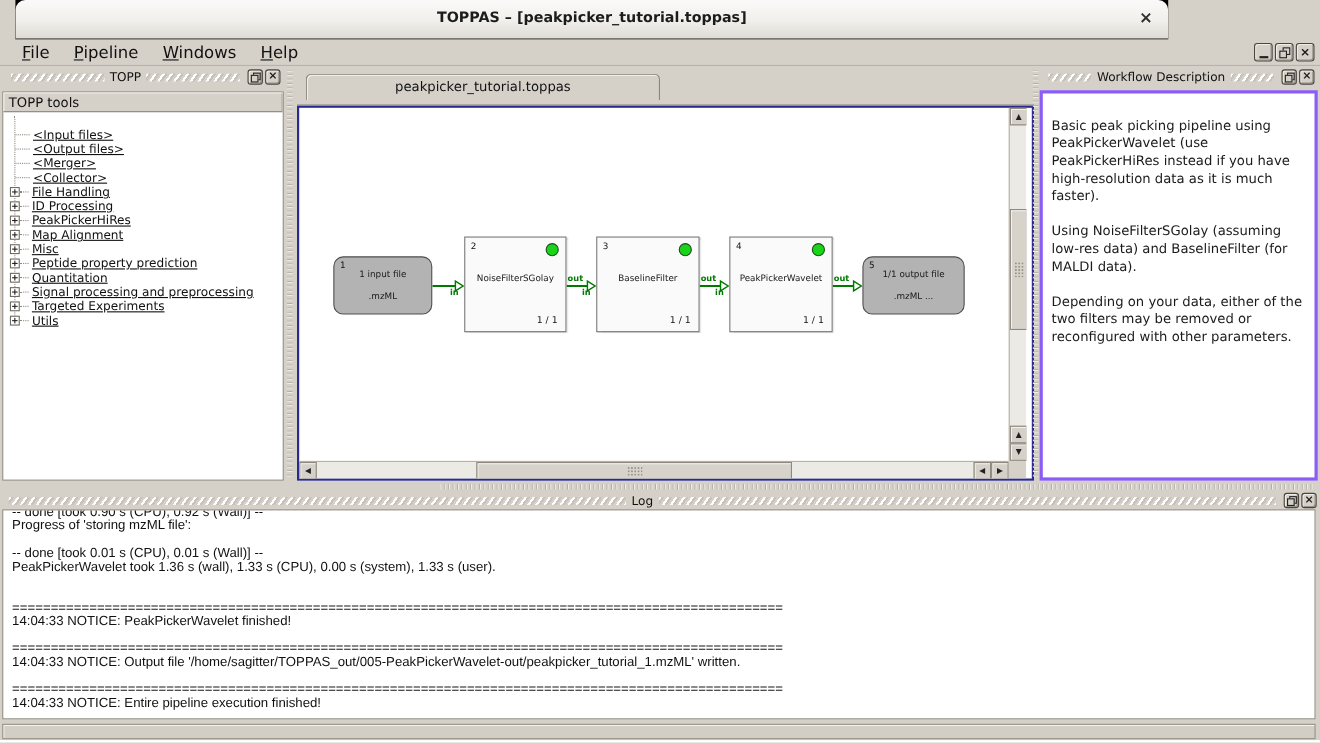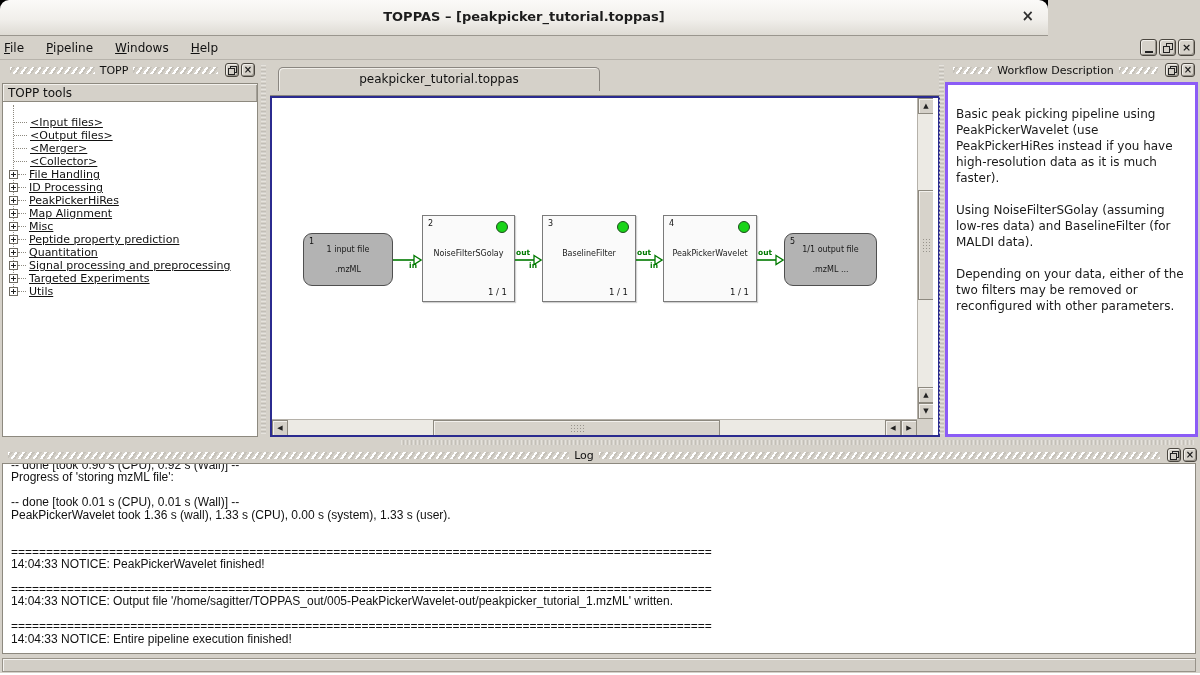--- a/index.html
+++ b/index.html
@@ -1,30 +1,30 @@
 <!DOCTYPE html>
 <html style="--window-bg: #d5d1c9; --navy-border: #2b2b8f; --edge-green: #007a00; --status-green: #19d419; --node-gray: #b3b3b3; --tool-fill: #fafafa;"><head>
 <meta charset="utf-8">
 <style>
   html,body{margin:0;padding:0;background:#ffffff;}
   body{font-family:"DejaVu Sans",sans-serif;color:#111;}
   .window{position:relative;width:1200px;height:673px;background:#d5d1c9;overflow:hidden;}
 
   
-  .top-round{position:absolute;left:0;top:0;width:1048px;height:36px;background:#000000;}
+  .top-round{position:absolute;left:14px;top:0;width:1048px;height:36px;background:#000000;}
   .titlebar{position:relative;height:36px;border-radius:9px 9px 0 0;
     background:linear-gradient(#fbfaf8 0%,#f1efeb 55%,#dedbd4 100%);
     border-bottom:1px solid #9a968e;box-sizing:border-box;}
   .title-text{position:absolute;left:0;right:0;top:9px;text-align:center;font-size:13px;font-weight:bold;color:#1c1c1c;}
   .title-close{position:absolute;right:14px;top:7px;font-size:15px;font-weight:bold;color:#2e2e2e;cursor:default;}
 
   
   .menubar{position:absolute;left:0;top:36px;width:1200px;height:24px;background:#d5d1c9;
     border-bottom:1px solid #b7b3ab;box-sizing:border-box;display:flex;align-items:center;}
-  .menu-items{display:flex;align-items:center;padding-left:4px;gap:22px;font-size:12px;}
+  .menu-items{display:flex;align-items:center;padding-left:20px;gap:22px;font-size:15px;}
   .menu-item u{text-decoration:underline;}
   .mdi-controls{position:absolute;right:5px;top:3px;display:flex;gap:2px;}
   .ctrl-btn{width:17px;height:17px;display:flex;align-items:center;justify-content:center;
     background:#d5d1c9;border:1px solid #4a463f;border-radius:3px;box-sizing:border-box;
     box-shadow:inset 1px 1px 0 #f0eee9, inset -1px -1px 0 #96928a;}
   .min-glyph{width:8px;height:9px;border-bottom:2px solid #222;}
   .restore-glyph{position:relative;width:10px;height:10px;}
   .restore-glyph::before{content:'';position:absolute;top:0;right:0;width:5px;height:5px;border:1px solid #222;}
   .restore-glyph::after{content:'';position:absolute;bottom:0;left:0;width:5px;height:5px;border:1px solid #222;background:#d5d1c9;}
   .x-glyph{font-size:11px;font-weight:bold;line-height:1;color:#1a1a1a;}

